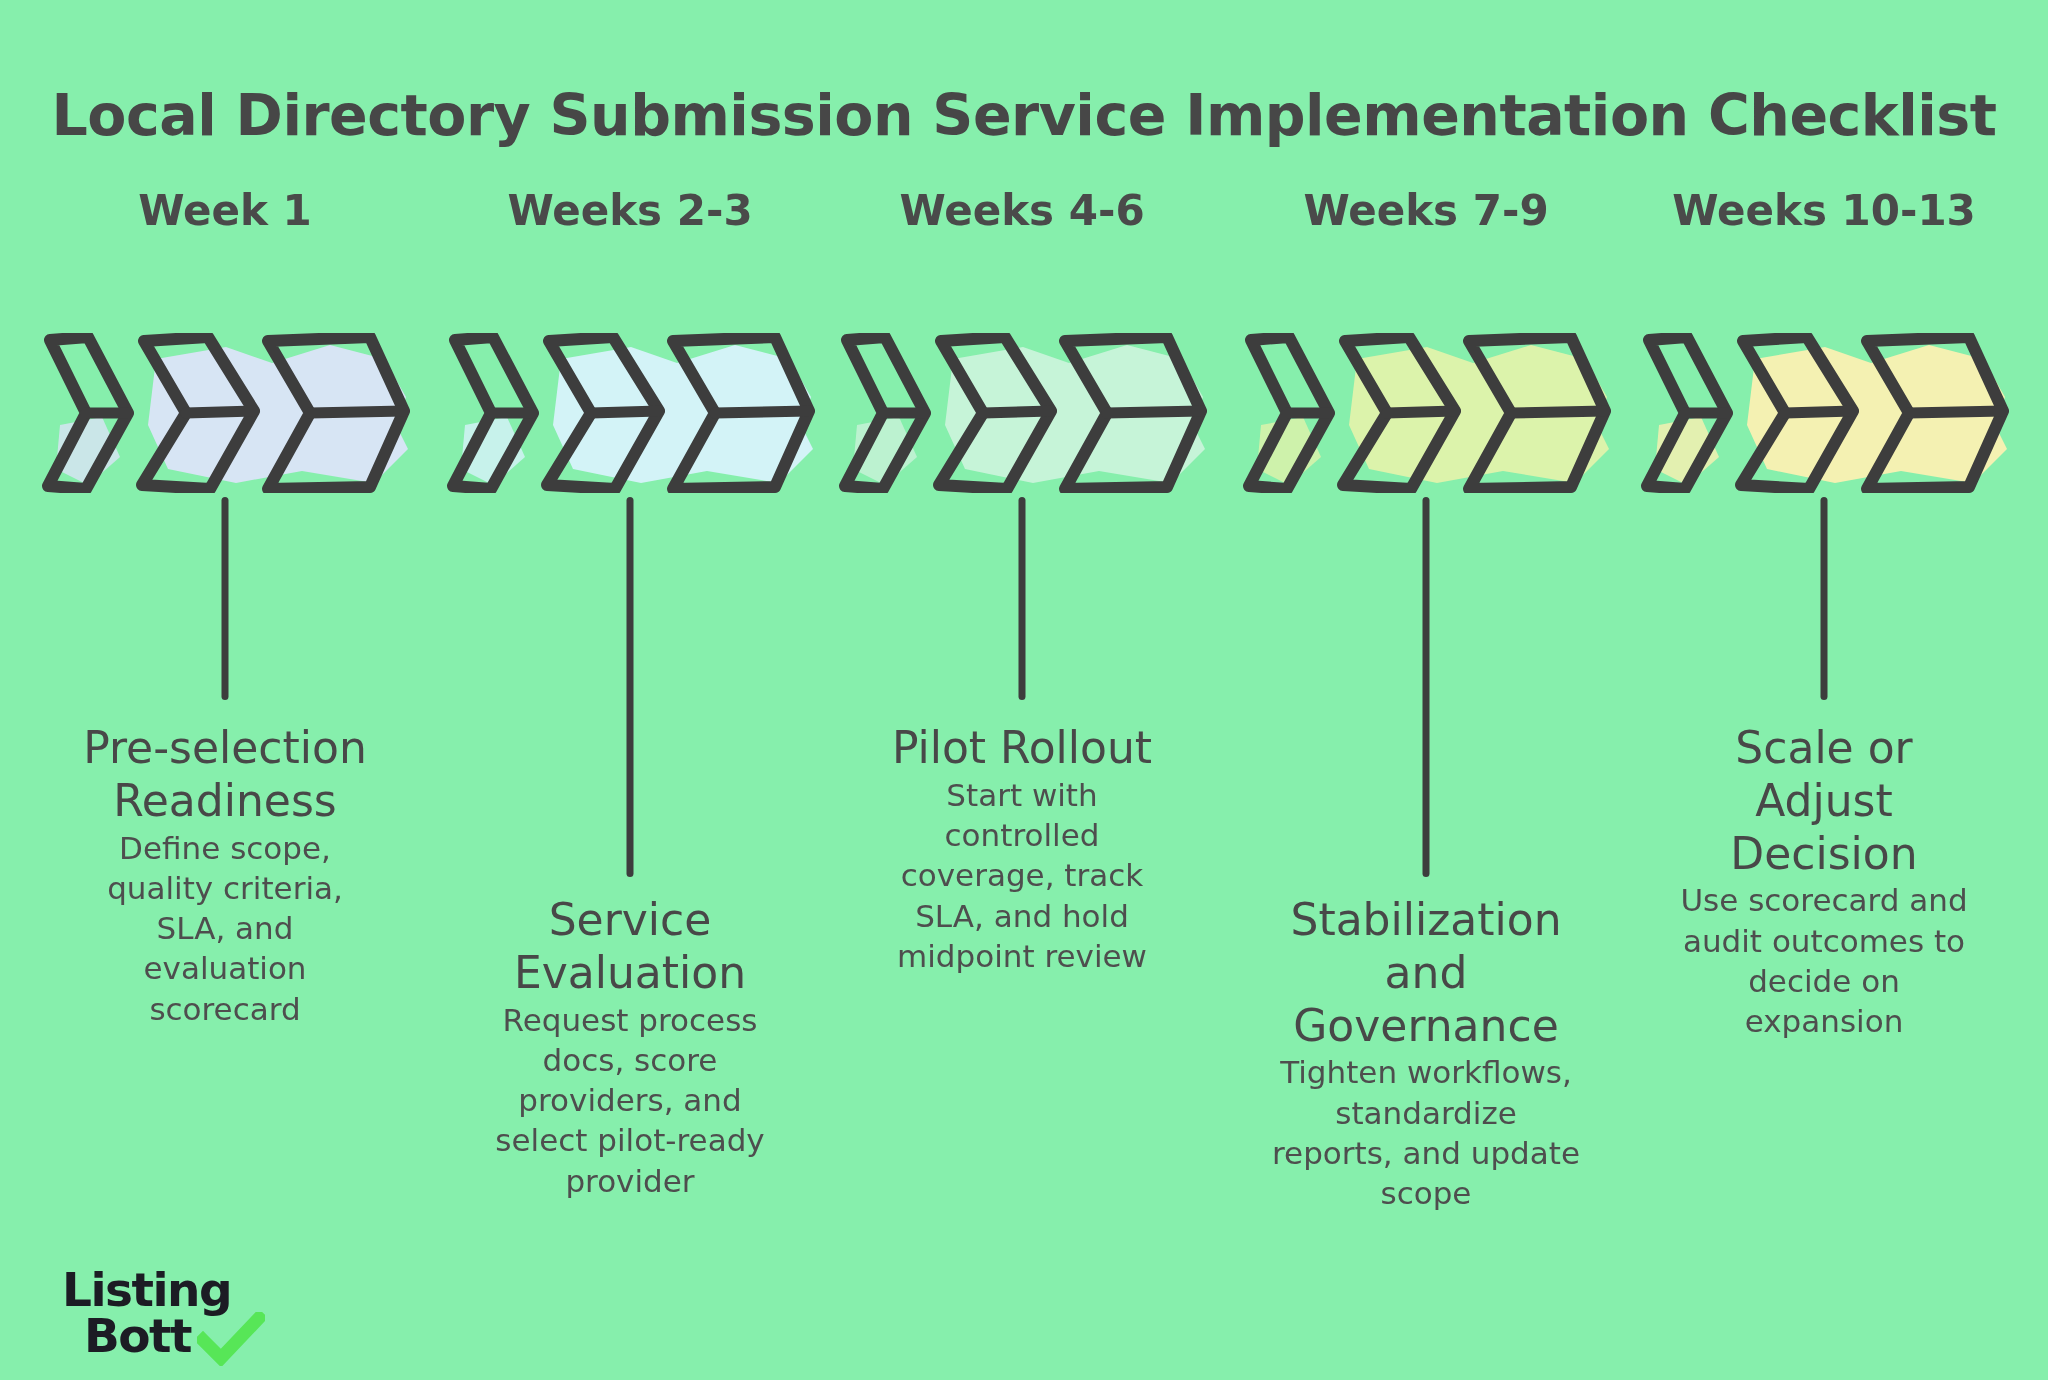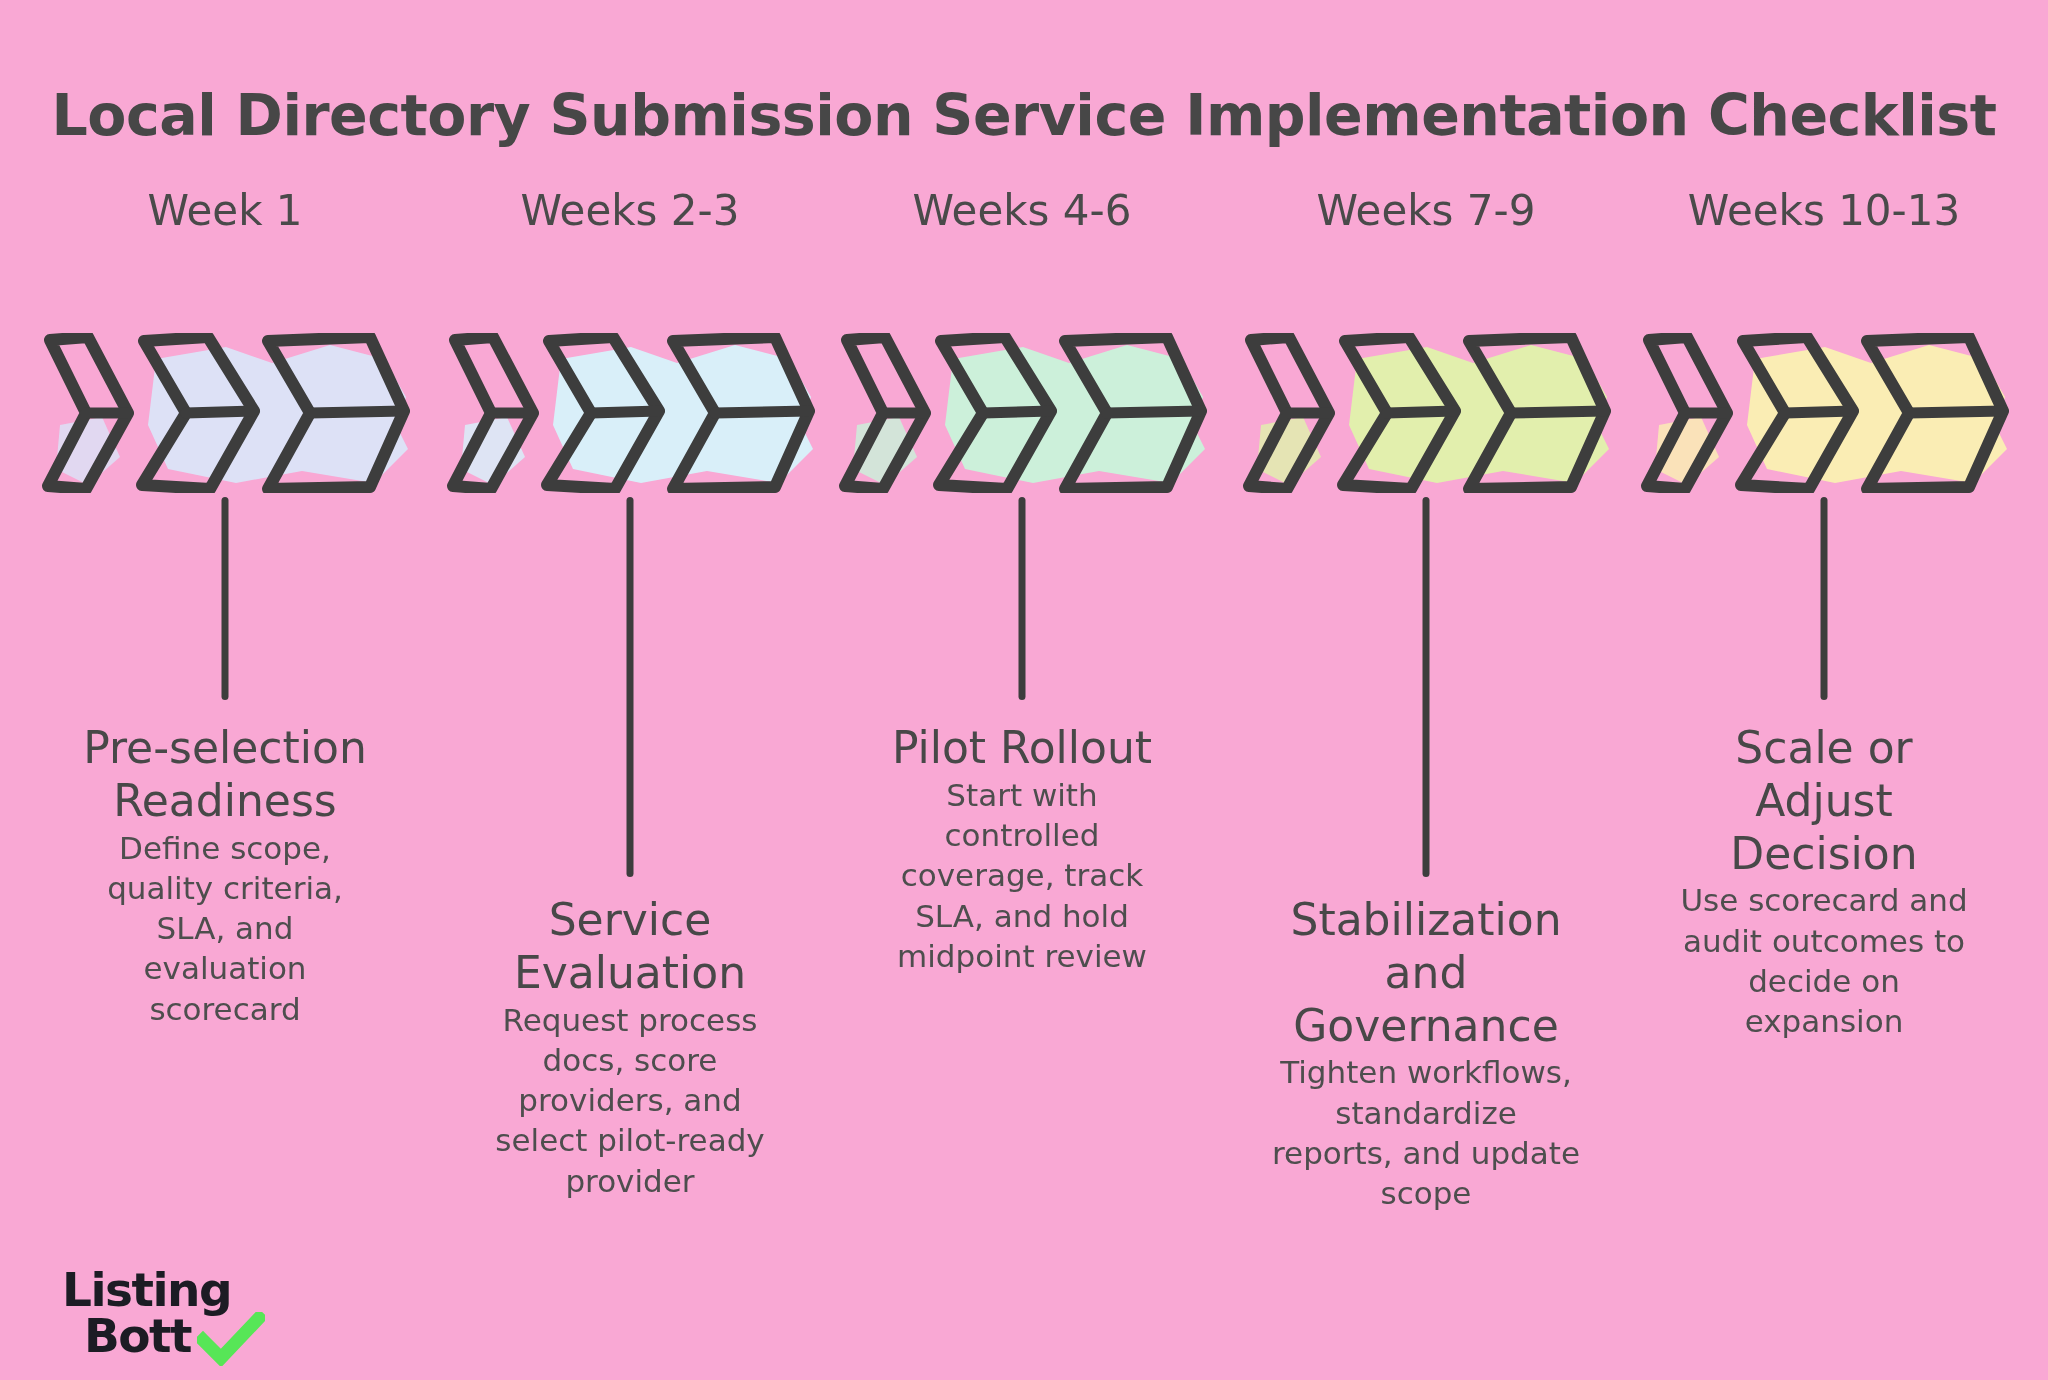--- a/index.html
+++ b/index.html
@@ -1,27 +1,27 @@
 <!DOCTYPE html>
 <html><head>
 <meta charset="utf-8">
 <style>
   html,body{margin:0;padding:0;background:#ffffff;}
   .canvas{
-    position:relative;width:2048px;height:1380px;background:#f9a8d4;overflow:hidden;
+    position:relative;width:2048px;height:1380px;background:#86efac;overflow:hidden;
     font-family:"DejaVu Sans",sans-serif;color:#4a4a4a;
   }
   .main-title{
     position:absolute;top:82px;left:0;width:2048px;text-align:center;
     font-size:57px;font-weight:bold;letter-spacing:-0.5px;color:#474747;
   }
   .stage{position:absolute;top:0;width:400px;height:1380px;}
   .week{
     position:absolute;top:186px;left:0;width:400px;text-align:center;
-    font-size:42px;font-weight:normal;color:#4a4a4a;
+    font-size:42px;font-weight:bold;color:#4a4a4a;
   }
   .chev{position:absolute;top:333px;left:15px;width:370px;height:160px;overflow:visible;}
   .vline{
     position:absolute;left:50%;transform:translateX(-50%);top:497px;
     width:7px;background:#3d3d3d;border-radius:5px;
   }
   .stage.short .vline{height:203px;}
   .stage.long  .vline{height:380px;}
   .content{position:absolute;left:0;width:400px;text-align:center;}
   .stage.short .content{top:722px;}

